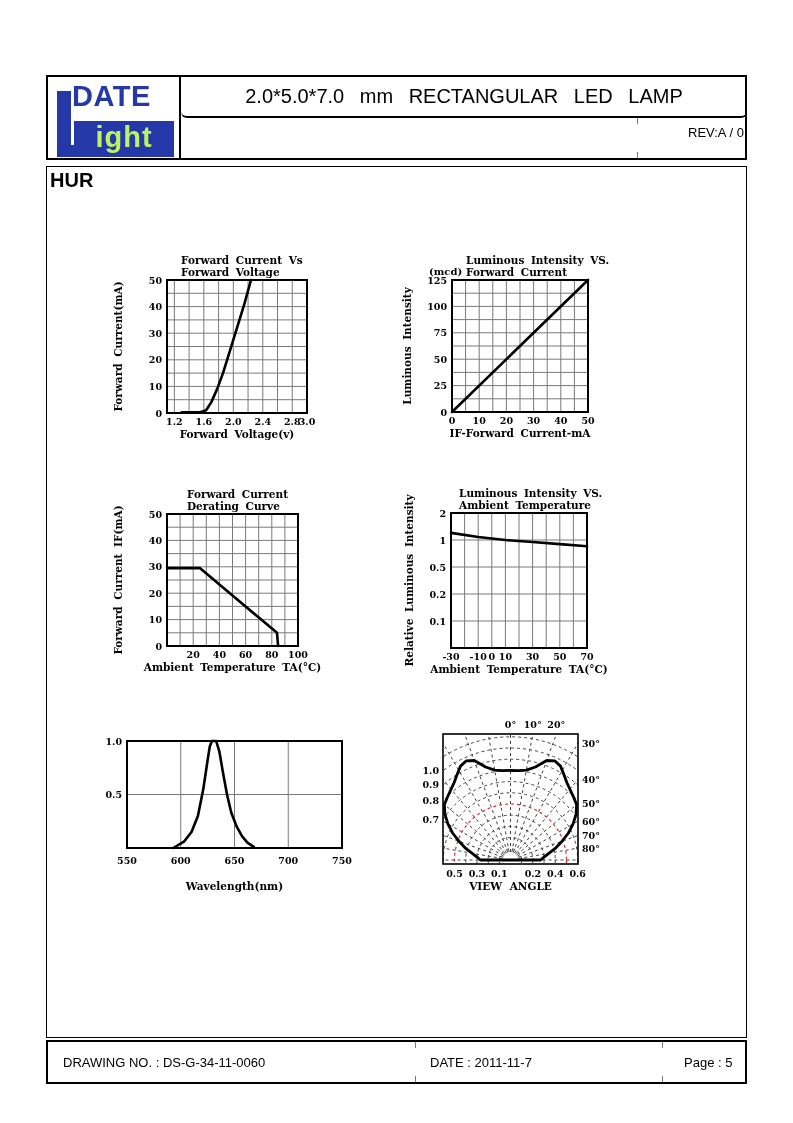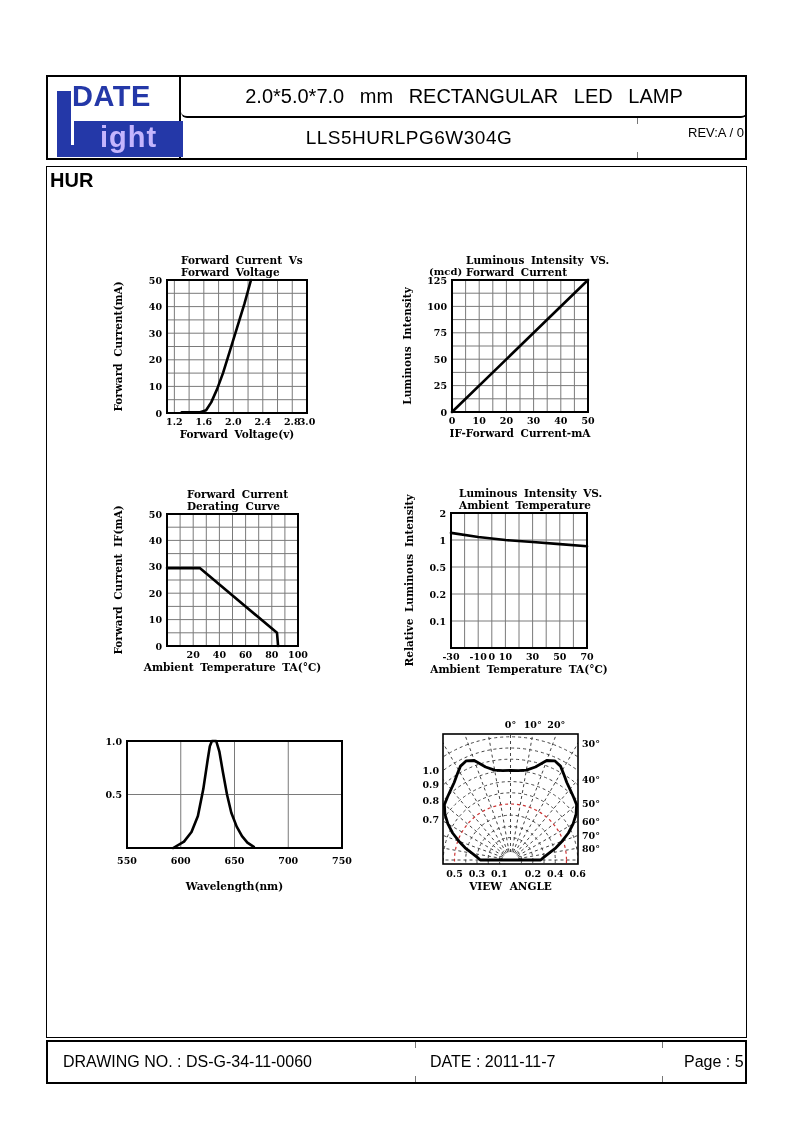--- a/index.html
+++ b/index.html
@@ -5,57 +5,56 @@
   html,body{margin:0;padding:0;background:#fff;}
   .page{position:relative;width:793px;height:1123px;background:#fff;overflow:hidden;
         font-family:"Liberation Sans",sans-serif;color:#000;}
   
   .hdr{position:absolute;left:46px;top:75px;width:701px;height:85px;border:2px solid #000;box-sizing:border-box;}
   .logo-cell{position:absolute;left:0;top:0;width:133px;height:100%;border-right:2px solid #000;box-sizing:border-box;background:#fff;}
   .logo-l{position:absolute;left:9px;top:14px;width:34px;height:54px;
           border-left:14px solid #2438a8;border-bottom:12px solid #2438a8;}
   .logo-para{position:absolute;left:24px;top:3px;font-size:29px;font-weight:bold;color:#2438a8;
              letter-spacing:0.5px;font-family:"Liberation Sans",sans-serif;}
-  .logo-ight{position:absolute;left:26px;top:44px;width:109px;height:36px;background:#2438a8;color:#c4b5fd;
+  .logo-ight{position:absolute;left:26px;top:44px;width:100px;height:36px;background:#2438a8;color:#bef264;
              font-size:29px;font-weight:bold;text-align:center;line-height:33px;letter-spacing:1px;}
   .title-cell{position:absolute;left:133px;top:0;width:566px;height:41px;border-bottom:2px solid #000;box-sizing:border-box;
               display:flex;align-items:center;justify-content:center;font-size:20px;word-spacing:10px;border-radius:6px;}
   .part-cell{position:absolute;left:133px;top:41px;width:456px;height:40px;
              display:flex;align-items:center;justify-content:center;font-size:19px;letter-spacing:0.5px;}
   .rev-cell{position:absolute;left:619px;top:41px;width:108px;height:28px;
             display:flex;align-items:center;font-size:13px;padding-left:21px;box-sizing:border-box;}
   .htick{position:absolute;width:1px;height:6px;background:#777;}
   .ht1{left:589px;top:41px;}
   .ht2{left:589px;bottom:0;}
   
   .main{position:absolute;left:46px;top:166px;width:701px;height:872px;border:1.5px solid #000;box-sizing:border-box;}
   .hur{position:absolute;left:3px;top:2px;font-size:20px;font-weight:bold;}
   
   .charts{position:absolute;left:0;top:0;width:793px;height:1123px;}
   .charts text{font-family:"DejaVu Serif",serif;font-weight:bold;fill:#000;}
   
-  .ftr{position:absolute;left:46px;top:1040px;width:701px;height:44px;border:2px solid #000;box-sizing:border-box;font-size:16px;}
+  .ftr{position:absolute;left:46px;top:1040px;width:701px;height:44px;border:2px solid #000;box-sizing:border-box;font-size:13px;}
   .ftr span{position:absolute;top:50%;transform:translateY(-50%);white-space:nowrap;}
   .f1{left:15px;} .f2{left:382px;} .f3{left:636px;}
   .ftick{position:absolute;width:1px;height:6px;background:#777;}
   .ft1{left:367px;top:0;} .ft2{left:614px;top:0;} .ft3{left:367px;bottom:0;} .ft4{left:614px;bottom:0;}
 </style>
 </head>
 <body>
 
 <div class="page">
 
   <div class="hdr">
     <div class="logo-cell">
       <div class="logo-l"></div>
       <div class="logo-para">DATE</div>
       <div class="logo-ight">ight</div>
     </div>
     <div class="title-cell">2.0*5.0*7.0 mm  RECTANGULAR  LED  LAMP</div>
-    <div class="part-cell">LLS5HURLPG6W304G</div>
     <div class="rev-cell">REV:A / 0</div>
     <div class="htick ht1"></div>
     <div class="htick ht2"></div>
   </div>
 
   <div class="main">
     <div class="hur">HUR</div>
   </div>
 
   <svg class="charts" viewBox="0 0 793 1123">

